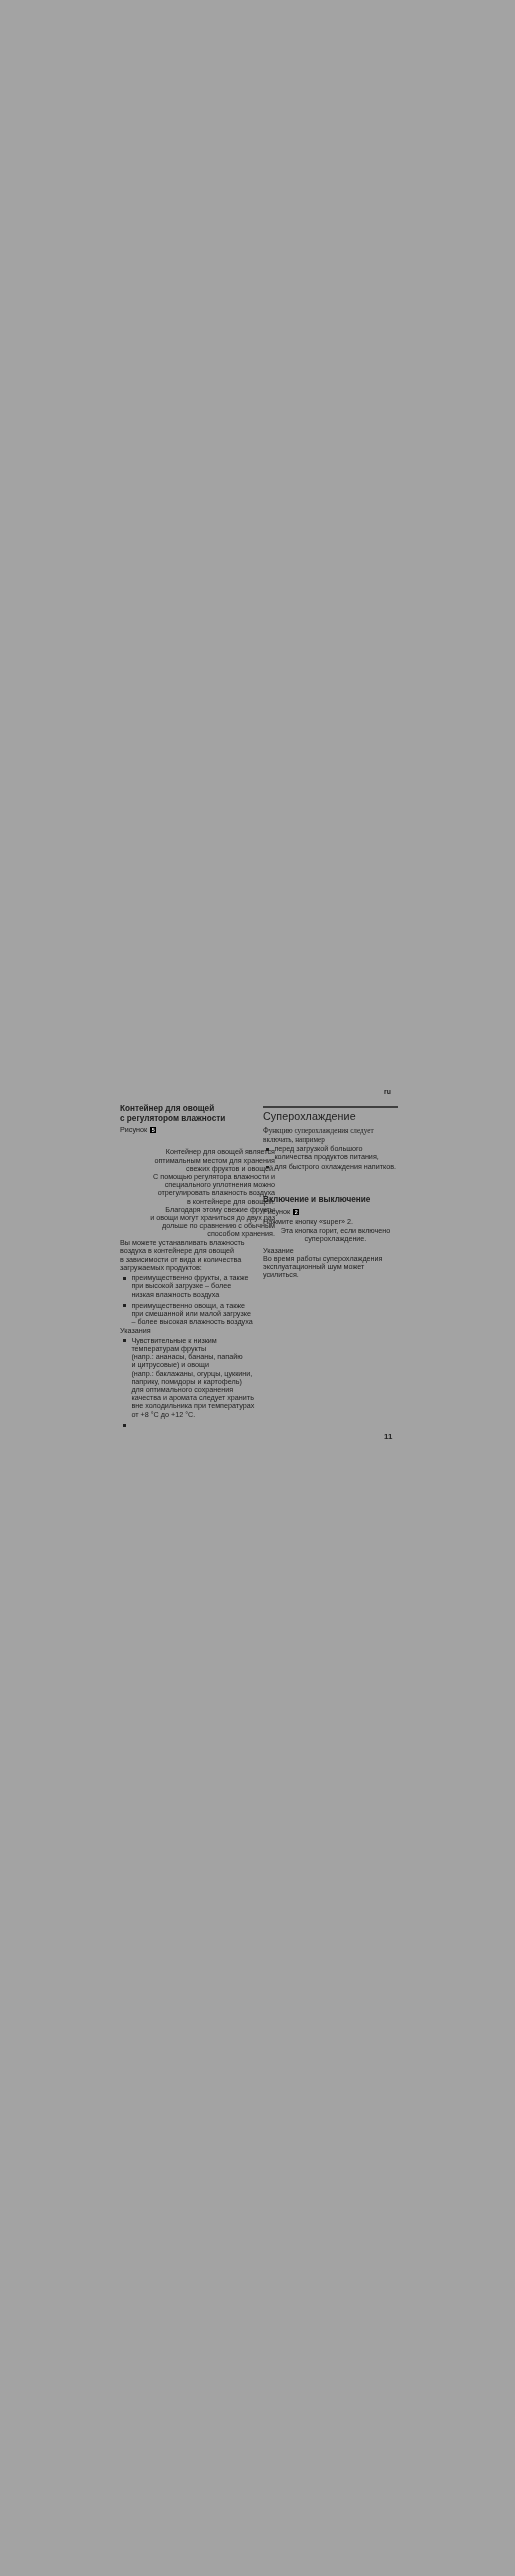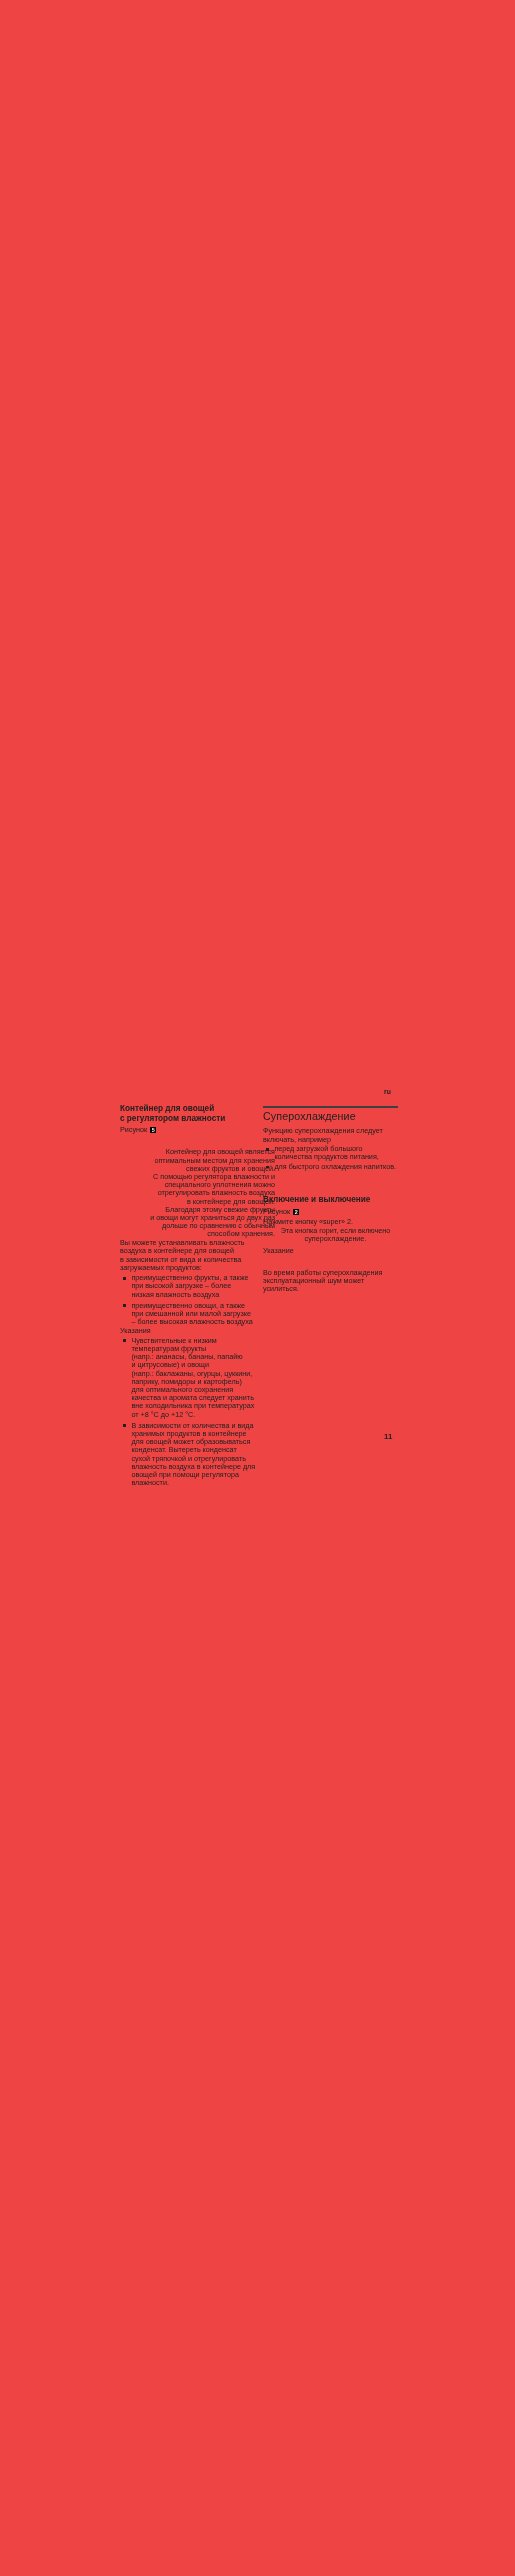--- a/index.html
+++ b/index.html
@@ -1,18 +1,18 @@
 <!DOCTYPE html>
 <html style="font-size:11.4px"><head>
 <meta charset="utf-8">
 <style>
   html,body { margin:0; padding:0; background:#ffffff; }
   body { width:515px; height:2576px; position:relative;
          font-family:"Liberation Sans", sans-serif; }
-  .page { position:absolute; left:0; top:0; width:515px; height:2576px; background:#ef4444; color:#212121; }
+  .page { position:absolute; left:0; top:0; width:515px; height:2576px; background:#a3a3a3; color:#212121; }
   .ru-marker { position:absolute; left:384px; top:1088px; font-size:6.8px; font-weight:bold; }
   .divider { position:absolute; left:263px; top:1106px; width:135px; height:2.1px; background:#3f3f3f; }
   .col { position:absolute; font-size:7.2px; line-height:8.2px; color:#212121; }
   .col-left  { left:120px; top:1104px; width:155px; }
   .col-right { left:263px; top:1111px; width:145px; }
   .ml { white-space:pre-line; }
   p, h1, h2, h3, div { margin:0; padding:0; }
   .h-sub { font-size:8.2px; line-height:10px; font-weight:bold; }
   .h-main { font-size:10.7px; line-height:11.4px; font-weight:normal; letter-spacing:0.1px; }
   .h-note { font-size:7.2px; line-height:8.2px; font-weight:normal; }
@@ -81,36 +81,28 @@
 и цитрусовые) и овощи
 (напр.: баклажаны, огурцы, цуккини,
 паприку, помидоры и картофель)
 для оптимального сохранения
 качества и аромата следует хранить
 вне холодильника при температурах
 от +8 °C до +12 °C.</span>
     </div>
     <div class="bullet" style="margin-top:2.9px;">
       <span class="bsq"></span>
-      <span class="ml">В зависимости от количества и вида
-хранимых продуктов в контейнере
-для овощей может образовываться
-конденсат. Вытереть конденсат
-сухой тряпочкой и отрегулировать
-влажность воздуха в контейнере для
-овощей при помощи регулятора
-влажности.</span>
     </div>
   </div>
 
   <div class="col col-right">
     <h1 class="h-main">Суперохлаждение</h1>
 
 
-    <p class="ml" style="margin-top:5px;">Функцию суперохлаждения следует
+    <p class="ml" style="margin-top:5px;font-family:Liberation Serif, serif;">Функцию суперохлаждения следует
 включать, например</p>
 
     <div class="bullet" style="margin-top:1.4px;">
       <span class="bsq"></span>
       <span class="ml">перед загрузкой большого
 количества продуктов питания,</span>
     </div>
     <div class="bullet" style="margin-top:1.4px;">
       <span class="bsq"></span>
       <span class="ml">для быстрого охлаждения напитков.</span>
@@ -122,21 +114,21 @@
       <span>Рисунок</span><span class="figbox">2</span>
     </div>
 
     <p class="ml" style="margin-top:1.4px;">Нажмите кнопку «super» 2.</p>
 
     <p class="ml" style="margin-top:1.4px;text-align:center;">Эта кнопка горит, если включено
 суперохлаждение.</p>
 
     <h3 class="h-note" style="margin-top:2.9px;">Указание</h3>
 
-    <p class="ml" style="margin-top:14px;">Во время работы суперохлаждения
+    <p class="ml" style="margin-top:0;">Во время работы суперохлаждения
 эксплуатационный шум может
 усилиться.</p>
   </div>
 
   <span class="pageno">11</span>
 
 </div>
 
 
 </body></html>

